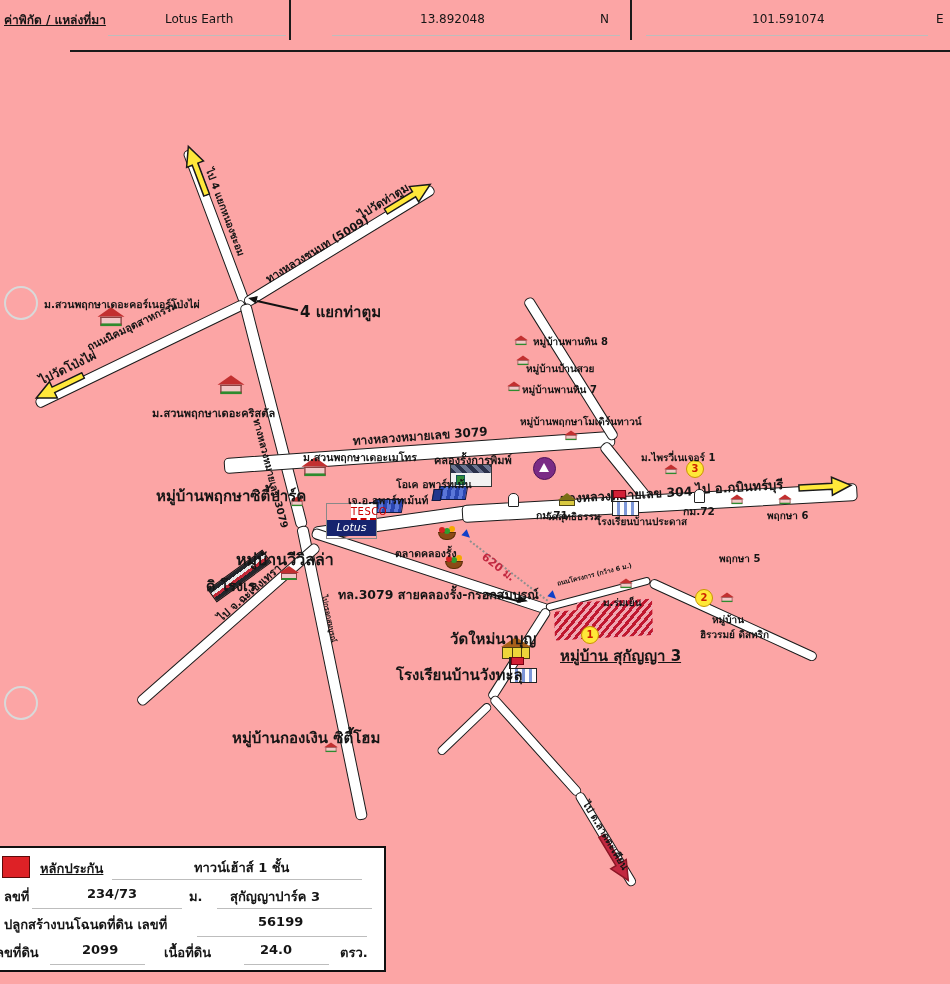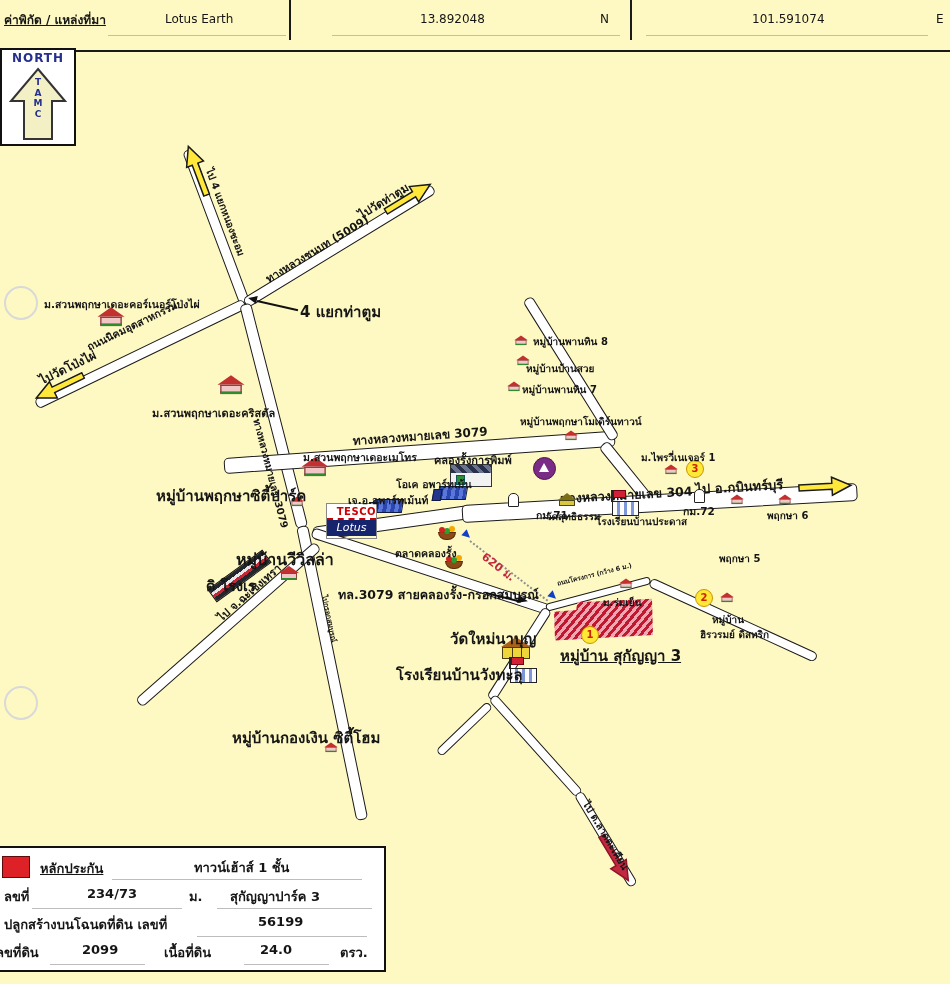--- a/index.html
+++ b/index.html
@@ -1,16 +1,16 @@
 <!DOCTYPE html>
 <html><head>
 <meta charset="utf-8">
 <style>
   html,body{margin:0;padding:0;background:#fff;}
-  .stage{position:relative;width:950px;height:984px;background:#fef9c3;overflow:hidden;
+  .stage{position:relative;width:950px;height:984px;background:#fca5a5;overflow:hidden;
          font-family:"DejaVu Sans","Liberation Sans",sans-serif;color:#111;}
   .abs{position:absolute;}
   .lbl{position:absolute;font-weight:bold;white-space:nowrap;color:#151515;}
   .rot{transform-origin:0 0;}
   .rd{position:absolute;background:#fff;border:1.4px solid #1a1a1a;transform-origin:0 50%;border-radius:5px;}
   .mapArrow{position:absolute;transform-origin:0 50%;width:56px;height:22px;}
   .dots{position:absolute;border-top:2px dotted #8f8f8f;transform-origin:0 50%;height:0;}
   .hline{position:absolute;background:#1a1a1a;}
   .gline{position:absolute;background:#bdbdbd;height:1px;}
   .vline{position:absolute;background:#1a1a1a;width:1.5px;}
@@ -62,22 +62,22 @@
   .badge{position:absolute;width:16px;height:16px;border-radius:50%;background:#ffe838;border:1.4px solid #c89500;
      color:#cc2200;font-size:10px;font-weight:bold;text-align:center;line-height:16px;}
   .bflag{position:absolute;width:0;height:0;border-top:4px solid transparent;border-bottom:4px solid transparent;
      border-left:8px solid #1240c8;transform:rotate(42deg);}
   .hatch{position:absolute;left:552px;top:598px;width:101px;height:43px;
      background:repeating-linear-gradient(130deg,#c01830 0 3px,#efa8b2 3px 6px);
      clip-path:polygon(2% 32%,24% 28%,25% 10%,99% 2%,100% 86%,3% 99%);
      filter:drop-shadow(0 0 1px #7a0010);}
   
   .tesco{position:absolute;left:326px;top:503px;width:49px;height:34px;border:1px solid #888;}
-  .tesco .t{height:16px;background:#fff;border-bottom:1px solid #999;color:#cc0000;font-weight:bold;
-     font-size:10px;text-align:right;line-height:15px;letter-spacing:.5px;border-bottom:2px dashed #cc0000;box-sizing:border-box;}
+  .tesco .t{height:16px;background:#fff;border-bottom:1px solid #999;color:#cc0000;font-weight:normal;
+     font-size:10px;text-align:left;line-height:15px;letter-spacing:.5px;border-bottom:2px dashed #cc0000;box-sizing:border-box;margin-left:24px;}
   .tesco .l{height:16px;background:#16246e;color:#fff;font-size:11px;font-style:italic;text-align:center;line-height:16px;}
   
   .legend{position:absolute;left:-10px;top:846px;width:392px;height:122px;border:2px solid #111;background:#fff;}
   .legend .f{position:absolute;font-size:13px;font-weight:bold;white-space:nowrap;color:#151515;}
   .redsq{position:absolute;left:10px;top:8px;width:26px;height:20px;background:#de2126;border:1.2px solid #5c0a0a;}
   .ptr{position:absolute;height:2px;background:#111;transform-origin:0 50%;}
   .tri-l{position:absolute;width:0;height:0;border-top:4.5px solid transparent;border-bottom:4.5px solid transparent;border-right:9px solid #111;}
   .tri-r{position:absolute;width:0;height:0;border-top:4.5px solid transparent;border-bottom:4.5px solid transparent;border-left:10px solid #111;}
 </style>
 </head>
@@ -91,32 +91,20 @@
   <div class="lbl" style="left:420px;top:12px;font-size:12px;font-weight:normal;">13.892048</div>
   <div class="lbl" style="left:600px;top:12px;font-size:12px;font-weight:normal;">N</div>
   <div class="vline" style="left:630px;top:0;height:40px;"></div>
   <div class="lbl" style="left:752px;top:12px;font-size:12px;font-weight:normal;">101.591074</div>
   <div class="lbl" style="left:936px;top:12px;font-size:12px;font-weight:normal;">E</div>
   <div class="gline" style="left:108px;top:35px;width:178px;"></div>
   <div class="gline" style="left:332px;top:35px;width:288px;"></div>
   <div class="gline" style="left:646px;top:35px;width:282px;"></div>
   <div class="hline" style="left:70px;top:50px;width:880px;height:1.8px;"></div>
 
-  <div class="northbox">
-    <div class="ntitle">NORTH</div>
-    <svg class="abs" style="left:7px;top:17px;" width="58" height="74" viewBox="0 0 58 74">
-      <polygon points="29,2 56,34 43,34 43,72 15,72 15,34 2,34" fill="#f4f0c6" stroke="#333" stroke-width="2"></polygon>
-    </svg>
-    <div class="tamc">
-      <span>T</span>
-      <span>A</span>
-      <span>M</span>
-      <span>C</span>
-    </div>
-  </div>
 
   <div class="hole" style="left:4px;top:286px;"></div>
   <div class="hole" style="left:4px;top:686px;"></div>
 
   <div class="rd" style="left:245px;top:298px;width:162px;height:9px;transform:rotate(-110.6deg);"></div>
   <div class="rd" style="left:245px;top:298px;width:219px;height:9px;transform:rotate(-31.4deg);"></div>
   <div class="rd" style="left:245px;top:298px;width:230px;height:9px;transform:rotate(154.2deg);"></div>
   <div class="rd" style="left:245px;top:298px;width:229px;height:10px;transform:rotate(75.6deg);"></div>
   <div class="rd" style="left:302px;top:520px;width:298px;height:10px;transform:rotate(78.4deg);"></div>
   <div class="rd" style="left:224px;top:458px;width:390px;height:14px;transform:rotate(-4deg);"></div>

